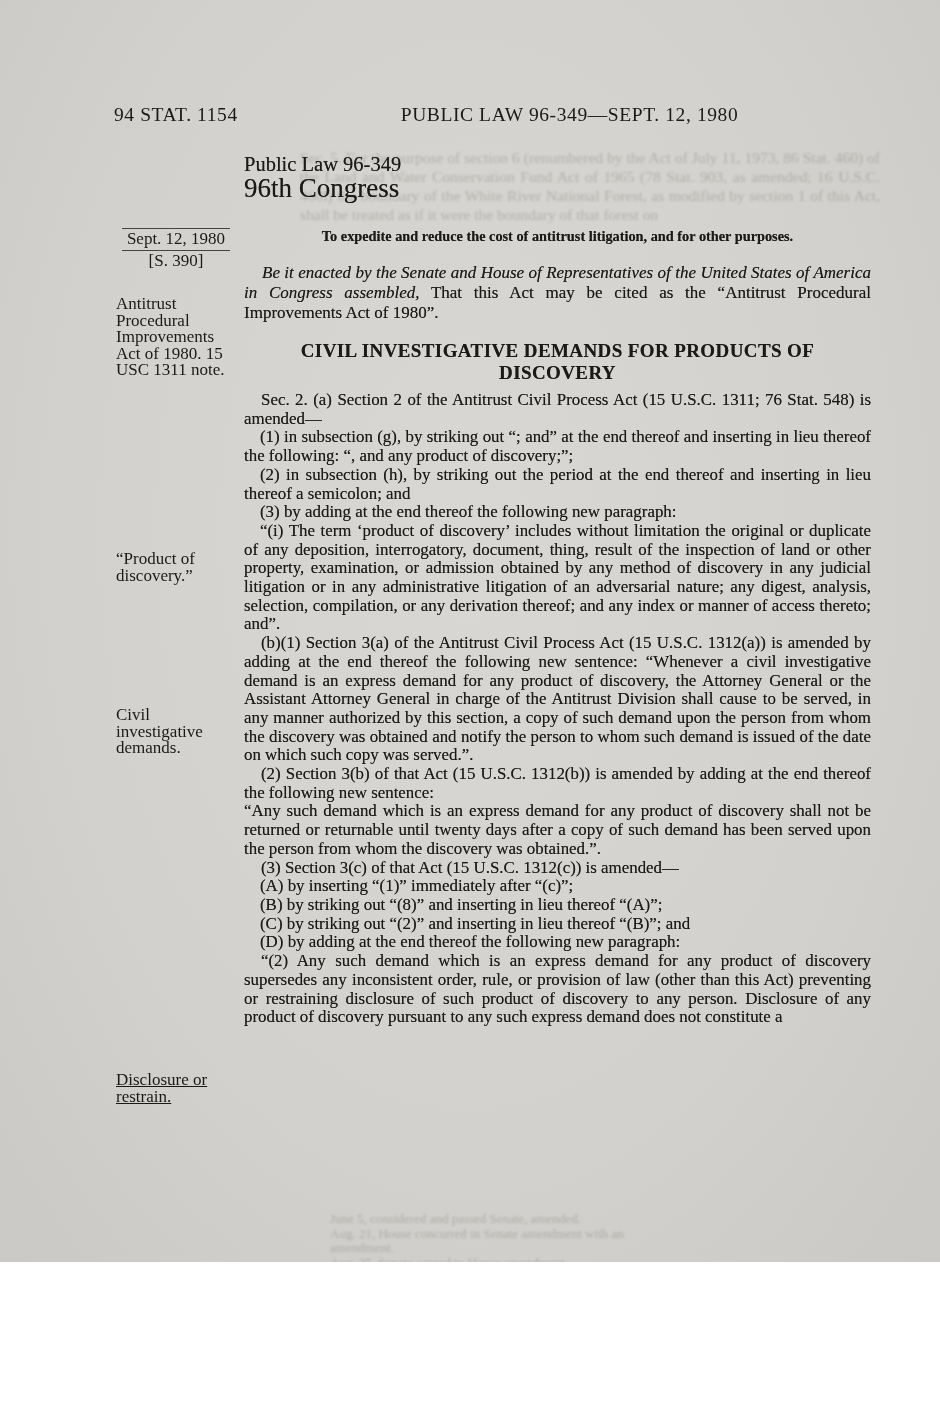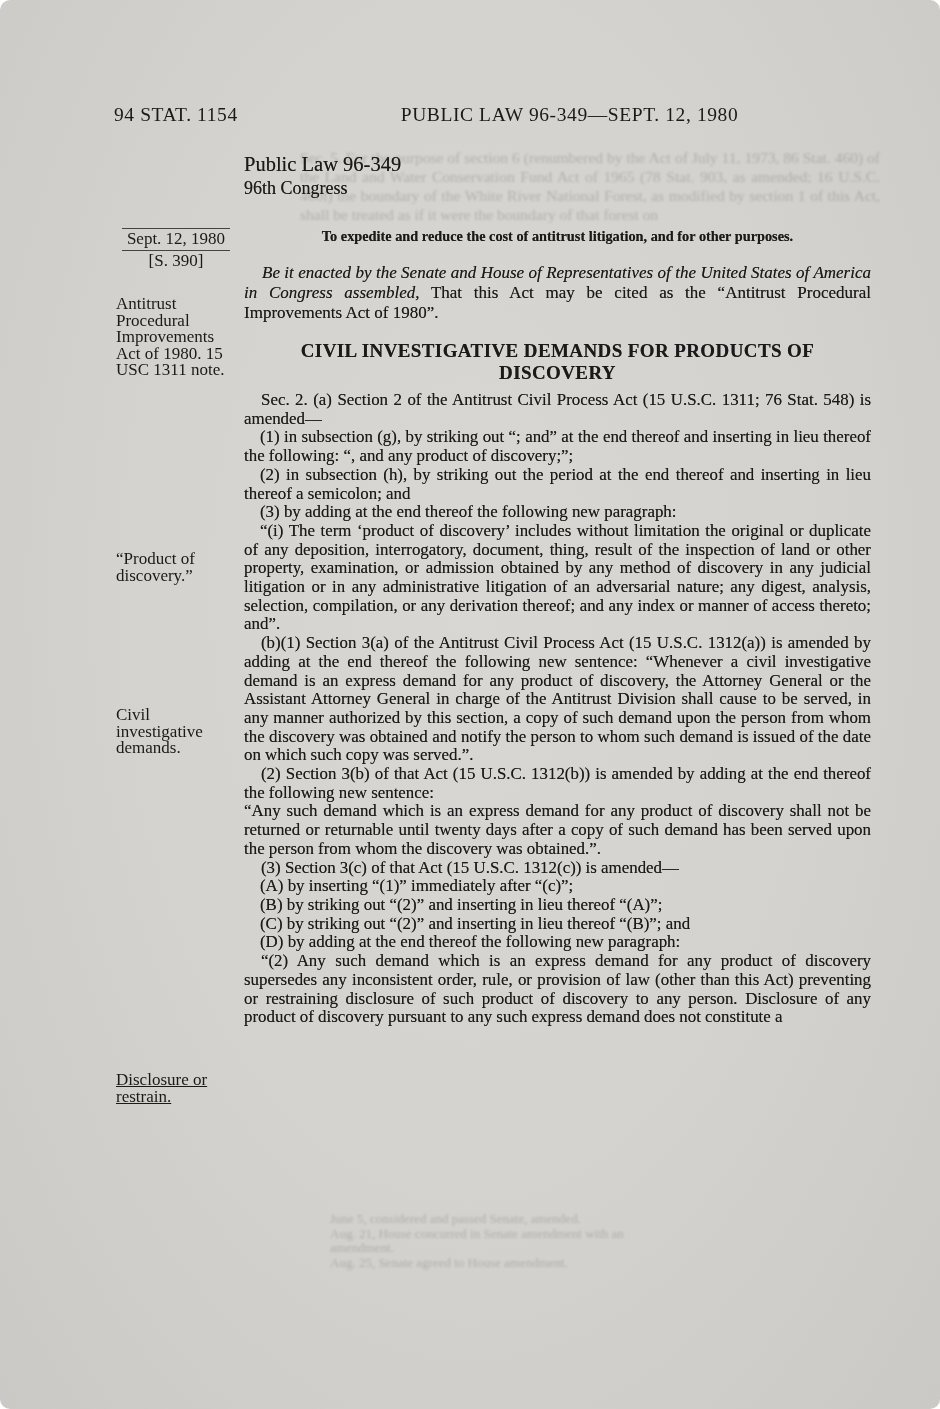--- a/index.html
+++ b/index.html
@@ -1,23 +1,22 @@
 <!DOCTYPE html>
 <html><head>
 <meta charset="utf-8">
 <style>
   html,body{margin:0;padding:0;}
   .page{
     position:relative;
-    width:940px;height:1409px;
+    width:940px;height:1262px;
     background:radial-gradient(ellipse at 50% 42%, #d8d7d3 0%, #d3d2ce 55%, #cac9c5 100%);
     font-family:"Liberation Serif", serif;
     color:#1b1a18;
     overflow:hidden;
-    border-radius:10px;
   }
   
   .bleed{
     position:absolute;z-index:0;
     color:#5f5e58;opacity:0.30;
     filter:blur(1px);
     text-align:justify;
   }
   .bleed-top{left:300px;top:148px;width:580px;font-size:15.5px;line-height:19px;}
   .bleed-bottom{left:330px;top:1212px;width:430px;font-size:13px;line-height:14.5px;white-space:pre-line;text-align:left;}
@@ -31,21 +30,21 @@
   .rule{border-top:1.5px solid #45443f;margin:2px 6px;}
   .date-block .bill{margin-top:0;}
   .n-short{top:296px;}
   .n-product{top:551px;}
   .n-civil{top:707px;}
   .n-disclosure{top:1072px;text-decoration:underline;}
 
   .main{position:absolute;left:244px;top:152px;width:627px;z-index:1;
         text-shadow:0 0 0.3px rgba(20,20,18,0.6);}
   .law-no{font-size:20.5px;line-height:24px;}
-  .congress{font-size:18px;line-height:24px;}
+  .congress{font-size:27px;line-height:24px;}
   .an-act{text-align:center;font-size:19px;margin-top:10px;letter-spacing:0.4px;}
   .purpose{text-align:center;font-weight:bold;font-size:14.3px;margin-top:28px;}
   .enacting{margin-top:18px;font-size:17px;line-height:20px;text-align:justify;text-indent:18px;}
   .sec-heading{text-align:center;font-weight:bold;font-size:19px;letter-spacing:0.4px;margin-top:17px;margin-bottom:7px;}
   .bodytext{font-size:16.9px;line-height:18.7px;text-align:justify;}
   .bodytext p{margin:0;}
   .p-ind{text-indent:17px;}
   .p-flush{text-indent:0;}
   .sub{margin-left:27px;text-indent:16px;}
   .item{margin-left:55px;text-indent:16px;}
@@ -91,20 +90,20 @@
       <p class="p-ind">Sec. 2. (a) Section 2 of the Antitrust Civil Process Act (15 U.S.C. 1311; 76 Stat. 548) is amended—</p>
       <p class="sub">(1) in subsection (g), by striking out “; and” at the end thereof and inserting in lieu thereof the following: “, and any product of discovery;”;</p>
       <p class="sub">(2) in subsection (h), by striking out the period at the end thereof and inserting in lieu thereof a semicolon; and</p>
       <p class="sub">(3) by adding at the end thereof the following new paragraph:</p>
       <p class="sub">“(i) The term ‘product of discovery’ includes without limitation the original or duplicate of any deposition, interrogatory, document, thing, result of the inspection of land or other property, examination, or admission obtained by any method of discovery in any judicial litigation or in any administrative litigation of an adversarial nature; any digest, analysis, selection, compilation, or any derivation thereof; and any index or manner of access thereto; and”.</p>
       <p class="p-ind">(b)(1) Section 3(a) of the Antitrust Civil Process Act (15 U.S.C. 1312(a)) is amended by adding at the end thereof the following new sentence: “Whenever a civil investigative demand is an express demand for any product of discovery, the Attorney General or the Assistant Attorney General in charge of the Antitrust Division shall cause to be served, in any manner authorized by this section, a copy of such demand upon the person from whom the discovery was obtained and notify the person to whom such demand is issued of the date on which such copy was served.”.</p>
       <p class="p-ind">(2) Section 3(b) of that Act (15 U.S.C. 1312(b)) is amended by adding at the end thereof the following new sentence:</p>
       <p class="p-flush">“Any such demand which is an express demand for any product of discovery shall not be returned or returnable until twenty days after a copy of such demand has been served upon the person from whom the discovery was obtained.”.</p>
       <p class="p-ind">(3) Section 3(c) of that Act (15 U.S.C. 1312(c)) is amended—</p>
       <p class="item">(A) by inserting “(1)” immediately after “(c)”;</p>
-      <p class="item">(B) by striking out “(2)” and inserting in lieu thereof “(A)”;</p>
+      <p class="item">(B) by striking out “(8)” and inserting in lieu thereof “(A)”;</p>
       <p class="item">(C) by striking out “(2)” and inserting in lieu thereof “(B)”; and</p>
       <p class="item">(D) by adding at the end thereof the following new paragraph:</p>
       <p class="p-ind">“(2) Any such demand which is an express demand for any product of discovery supersedes any inconsistent order, rule, or provision of law (other than this Act) preventing or restraining disclosure of such product of discovery to any person. Disclosure of any product of discovery pursuant to any such express demand does not constitute a</p>
     </div>
   </main>
 
 </div>
 
 </body></html>

